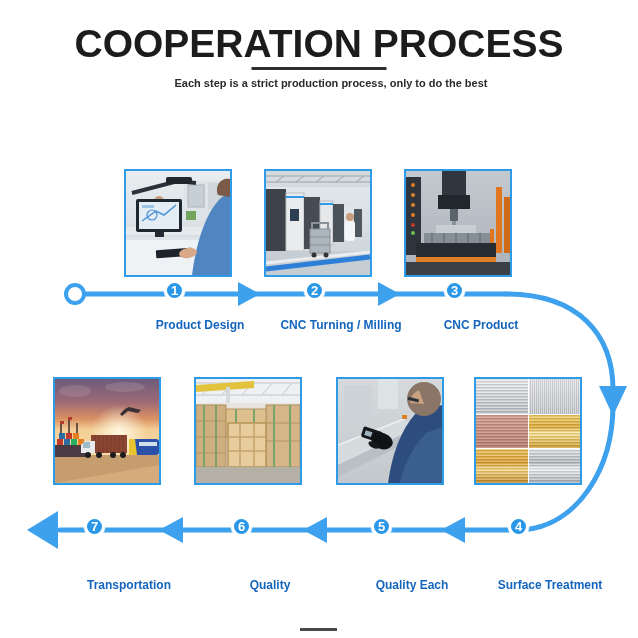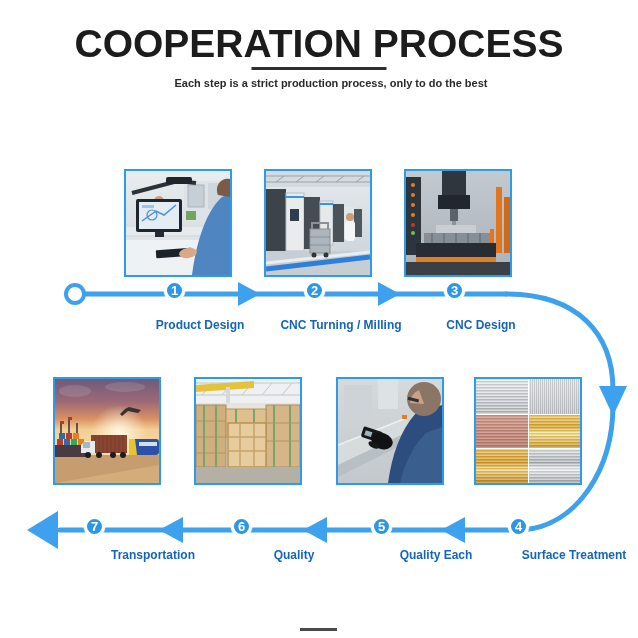--- a/index.html
+++ b/index.html
@@ -38,21 +38,21 @@
     font-size:13px;font-weight:bold;display:flex;align-items:center;justify-content:center;
     box-shadow:0 0 0 0.5px rgba(255,255,255,0.6);}
   .sc-r1{top:280px;} .sc-r2{top:516px;}
   .sc-1{left:164px;} .sc-2{left:304px;} .sc-3{left:444px;}
   .sc-4{left:508px;} .sc-5{left:371px;} .sc-6{left:231px;} .sc-7{left:84px;}
   .start-circle{position:absolute;left:64px;top:283px;width:22px;height:22px;
     border-radius:50%;background:#fff;border:4px solid var(--flow-blue);}
 
   .step-label{position:absolute;transform:translateX(-50%);white-space:nowrap;
     font-size:12px;font-weight:bold;color:var(--label-blue);padding-left:44px;}
-  .sl-r1{top:318px;} .sl-r2{top:548px;margin-left:24px;}
+  .sl-r1{top:318px;} .sl-r2{top:578px;}
   .sl-1{left:178px;} .sl-2{left:319px;} .sl-3{left:459px;}
   .sl-4{left:528px;} .sl-5{left:390px;} .sl-6{left:248px;} .sl-7{left:107px;}
 
   .metal-grid{display:grid;width:100%;height:100%;
     grid-template-columns:1fr 1fr;grid-template-rows:34fr 33fr 33fr;gap:1px;background:#fff;}
   .m-a{background:repeating-linear-gradient(0deg,rgba(255,255,255,.45) 0 1px,rgba(110,115,120,.25) 2px 3px),linear-gradient(180deg,#ecedef,#b4b7ba);}
   .m-b{background:repeating-linear-gradient(90deg,rgba(255,255,255,.35) 0 1px,rgba(130,135,140,.25) 1px 2px),linear-gradient(180deg,#e2e3e5,#c3c5c8);}
   .m-c{background:repeating-linear-gradient(0deg,rgba(255,255,255,.25) 0 1px,rgba(120,70,60,.2) 2px 3px),linear-gradient(180deg,#d1998a,#b4786a);}
   .m-d{background:repeating-linear-gradient(0deg,rgba(255,255,255,.3) 0 1px,rgba(150,100,10,.25) 2px 3px),linear-gradient(180deg,#f1cf6a 0%,#d9a62e 35%,#f9ea9e 55%,#c8931f 100%);}
   .m-e{background:repeating-linear-gradient(0deg,rgba(255,255,255,.3) 0 1px,rgba(140,90,10,.25) 2px 3px),linear-gradient(180deg,#ecc45c 0%,#d79a28 40%,#f6dd8a 60%,#b97e15 100%);}
@@ -292,20 +292,20 @@
   <div class="step-circle sc-r1 sc-1">1</div>
   <div class="step-circle sc-r1 sc-2">2</div>
   <div class="step-circle sc-r1 sc-3">3</div>
   <div class="step-circle sc-r2 sc-4">4</div>
   <div class="step-circle sc-r2 sc-5">5</div>
   <div class="step-circle sc-r2 sc-6">6</div>
   <div class="step-circle sc-r2 sc-7">7</div>
 
   <div class="step-label sl-r1 sl-1">Product Design</div>
   <div class="step-label sl-r1 sl-2">CNC Turning / Milling</div>
-  <div class="step-label sl-r1 sl-3">CNC Design</div>
+  <div class="step-label sl-r1 sl-3">CNC Product</div>
   <div class="step-label sl-r2 sl-4">Surface Treatment</div>
   <div class="step-label sl-r2 sl-5">Quality Each</div>
   <div class="step-label sl-r2 sl-6">Quality</div>
   <div class="step-label sl-r2 sl-7">Transportation</div>
 
   <div class="bottom-divider"></div>
 </div>
 
 </body></html>

